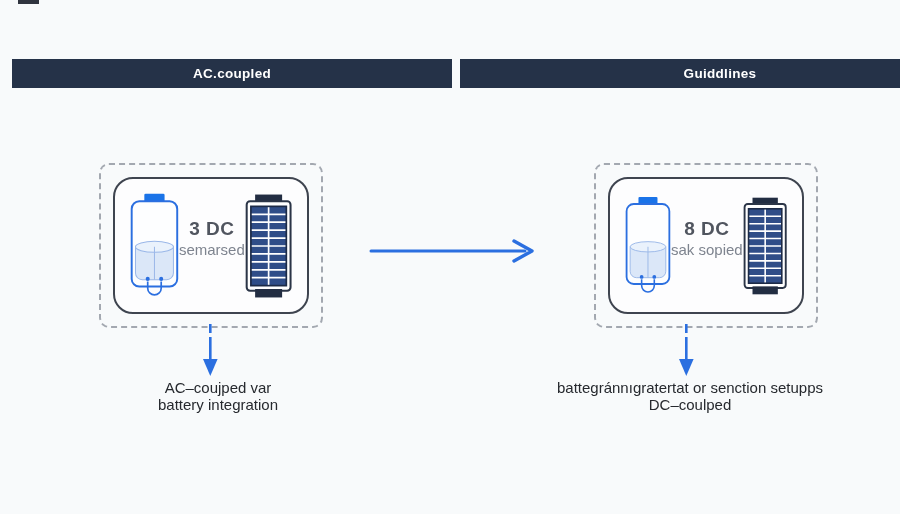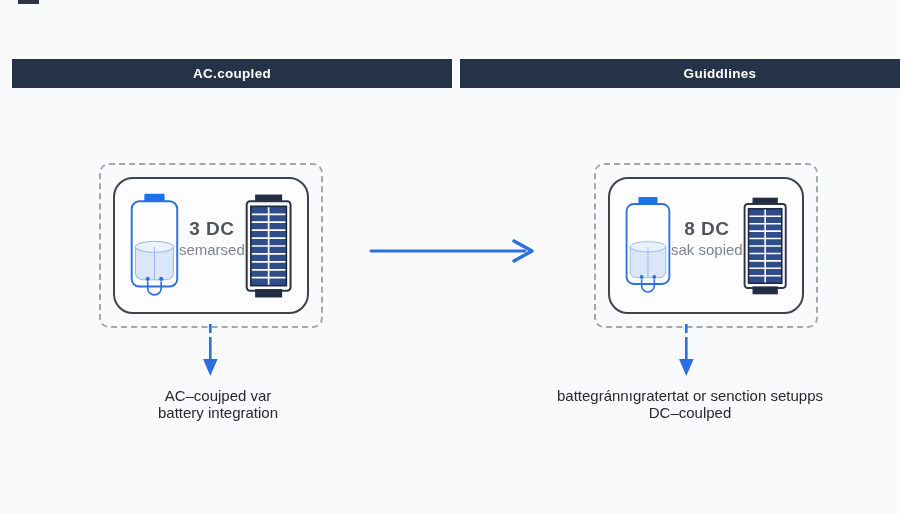--- a/index.html
+++ b/index.html
@@ -68,21 +68,21 @@
   .arrow-right line{stroke:var(--accent-blue);stroke-width:3;stroke-linecap:round;}
   .arrow-right polyline{fill:none;stroke:var(--accent-blue);stroke-width:3.4;stroke-linecap:round;stroke-linejoin:round;}
   .arrow-down{position:absolute;top:324px;}
   .arrow-down.left{left:201px;}
   .arrow-down.right{left:677px;}
   .arrow-down rect{fill:var(--accent-blue);}
   .arrow-down line{stroke:var(--accent-blue);stroke-width:2.6;}
   .arrow-down polygon{fill:var(--accent-blue);}
   .caption{
     position:absolute;top:379px;text-align:center;
-    font-size:15px;color:var(--caption-text);line-height:17px;margin-top:8px;
+    font-size:15px;color:var(--caption-text);line-height:17px;
   }
   .caption.left{left:98px;width:240px;}
   .caption.right{left:545px;width:290px;}
 </style>
 </head>
 <body>
 
 <div class="canvas">
 
   <div class="corner-mark"></div>

